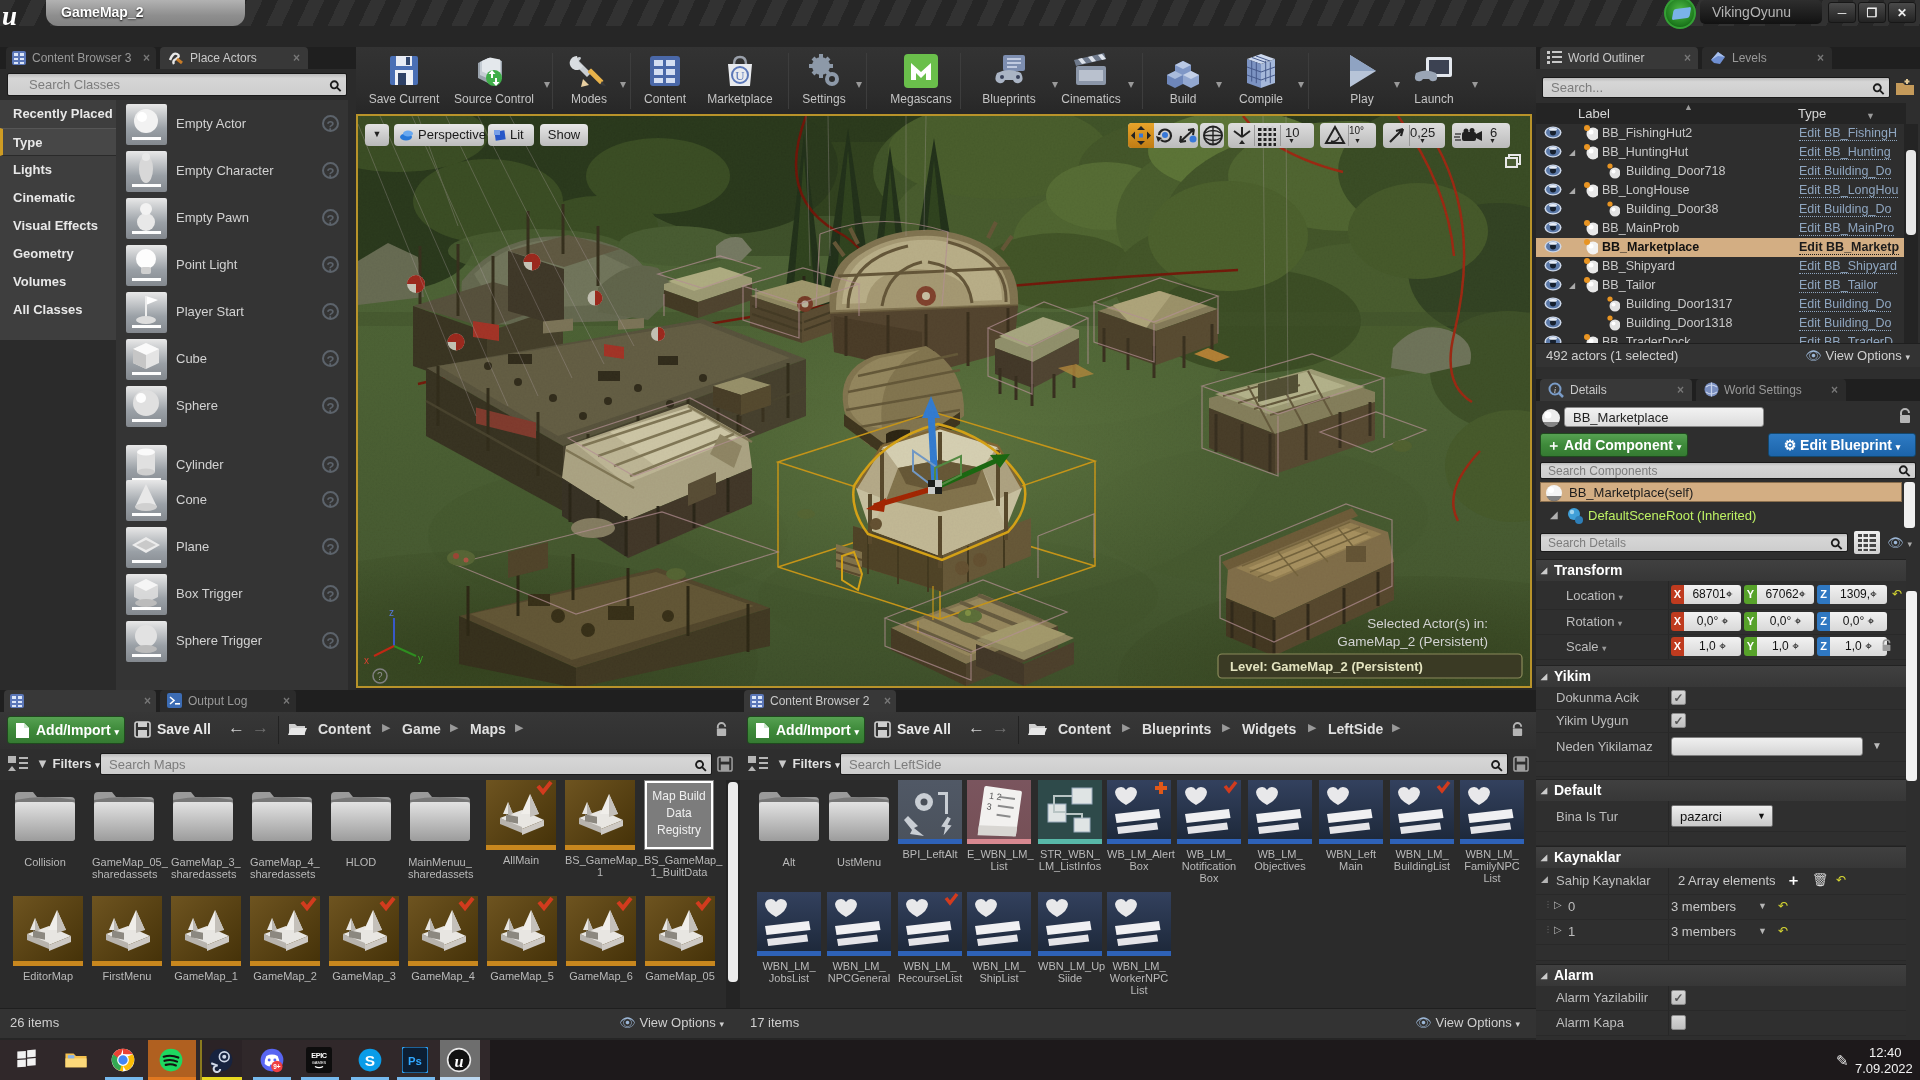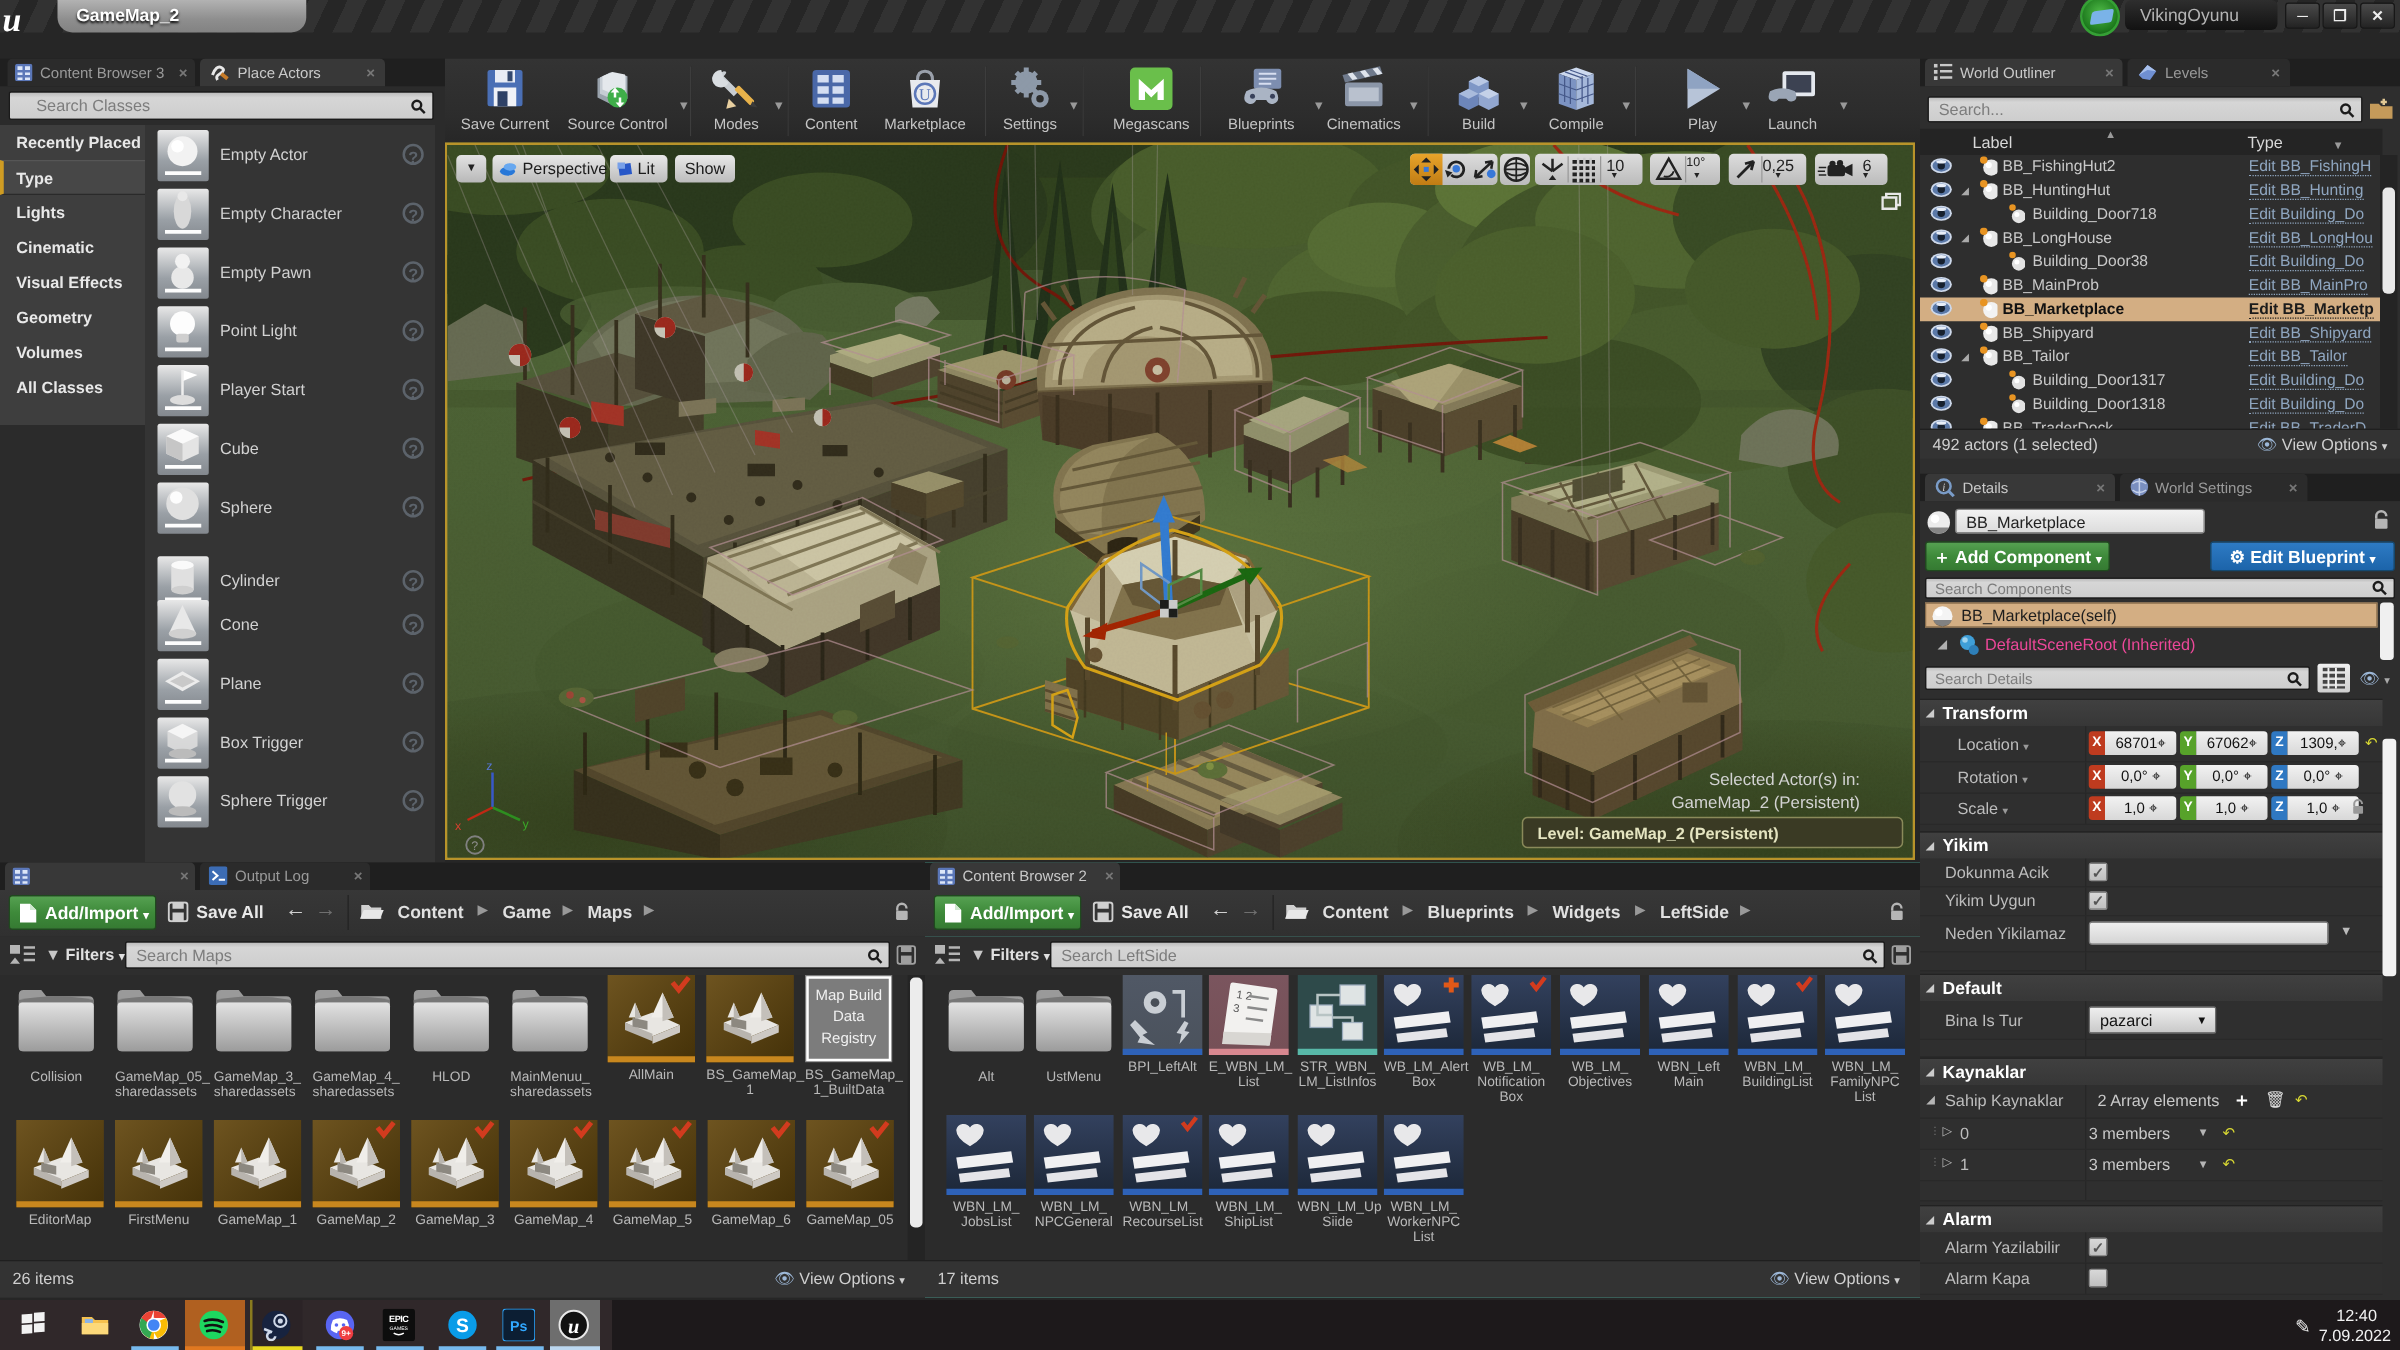--- a/index.html
+++ b/index.html
@@ -1301,21 +1301,21 @@
           <div style="position:absolute;left:2px;top:0;width:11px;height:46px;background:#f0f0f0;border-radius:3px;"></div>
         </div>
 
       <div class="abs" style="left:0px; top:104px; width:384px; height:22px;">
         <span style="position:absolute;left:14px;top:4px;color:#b0b0b0;font-size:10px;">◢</span>
         <svg style="position:absolute;left:30px;top:2px;" width="18" height="18">
             <circle cx="8" cy="7" r="6" fill="#3f9fd8"></circle>
             <circle cx="6" cy="5" r="2.2" fill="#9fd4ef"></circle>
             <circle cx="13" cy="13" r="4" fill="#2e7fb8"></circle>
           </svg>
-        <span style="position:absolute;left:52px;top:3px;color:#ec4899;font-size:13px;">DefaultSceneRoot (Inherited)</span>
+        <span style="position:absolute;left:52px;top:3px;color:#bef264;font-size:13px;">DefaultSceneRoot (Inherited)</span>
       </div>
 
       <div class="searchbox" style="left:4px; top:132px; width:308px; height:19px; line-height:18px; padding-left:7px; font-size:12px;">Search Details<span class="mag" style="top:1px;">⚲</span></div>
       <div class="abs" style="left:318px; top:130px; width:26px; height:23px; background:linear-gradient(#f0f0f0,#cfcfcf); border-radius:2px;">
           <svg style="position:absolute;left:4px;top:3px;" width="18" height="17">
             <g fill="#444">
               <rect x="0" y="0" width="18" height="3"></rect>
               <rect x="0" y="5" width="18" height="3"></rect>
               <rect x="0" y="10" width="18" height="3"></rect>
               <rect x="0" y="15" width="18" height="2"></rect>

